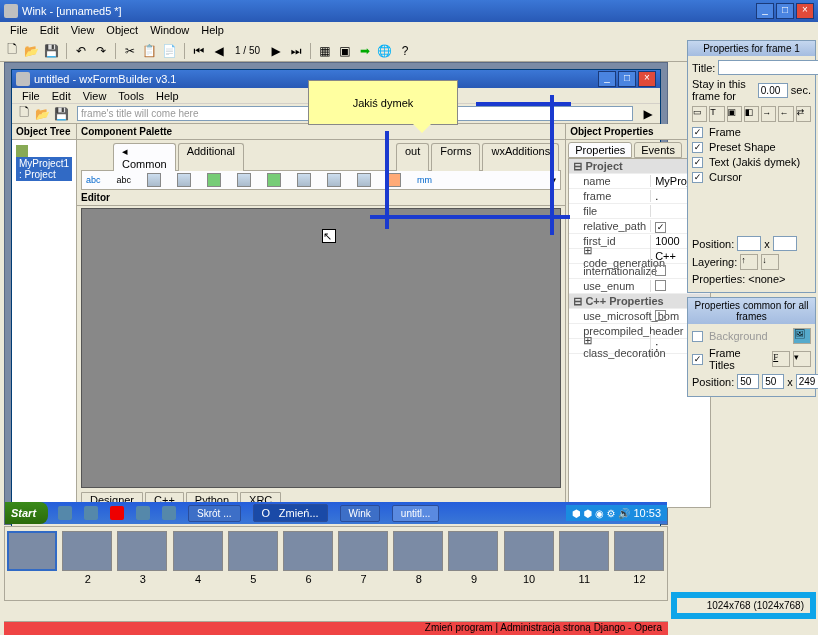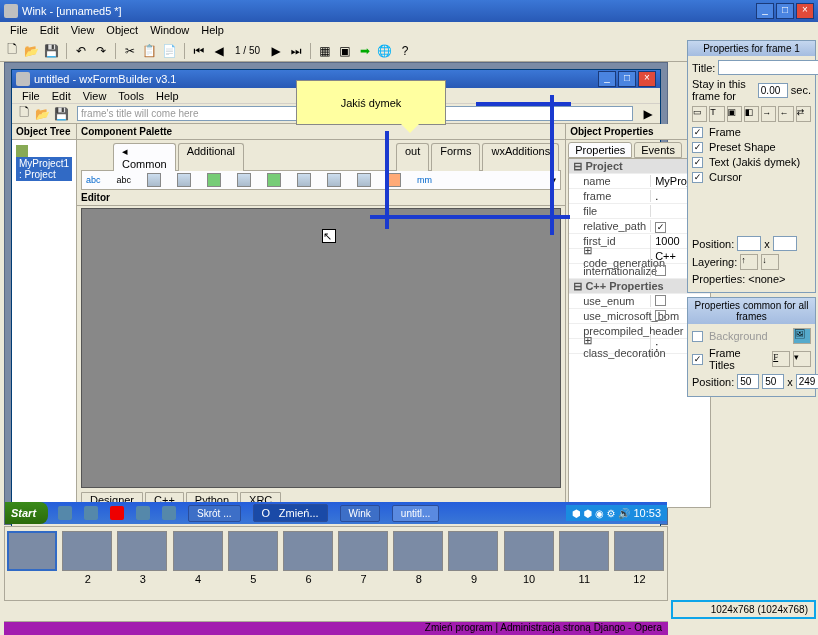--- a/index.html
+++ b/index.html
@@ -50,42 +50,42 @@
 .prop-cat { background: #e0e0e0; color: #555; padding: 1px 4px; font-weight: bold; }
 .prop-key { width: 82px; padding-left: 14px; border-right: 1px solid #ddd; color: #444; }
 .prop-val { flex: 1; padding-left: 4px; }
 .prop-check { width: 11px; height: 11px; border: 1px solid #888; display: inline-block; text-align: center; line-height: 9px; font-size: 9px; }
 .statusbar { background: #ece9d8; border-top: 1px solid #aca899; padding: 2px 8px; text-align: right; font-size: 10px; }
 .xp-taskbar { background: linear-gradient(#245edb,#3b77d6); height: 22px; display: flex; align-items: center; gap: 8px; }
 .start-btn { background: linear-gradient(#3a8a1a,#2a6a0a); color: #fff; padding: 2px 12px 2px 6px; height: 100%; border-radius: 0 8px 8px 0; font-style: italic; font-weight: bold; display:flex; align-items:center;}
 .task-item { background: #3d6fc7; border: 1px solid #2a4d9a; margin: 2px; padding: 2px 8px; color: #fff; font-size: 10px; border-radius: 2px; display:flex; align-items:center; gap:3px;}
 .tray { margin-left: auto; background: #1a8ce0; padding: 2px 6px; color: #fff; font-size: 10px; }
 
-.callout { position: absolute; top: 80px; left: 296px; width: 150px; height: 45px; background: #ffffa0; border: 1px solid #888; z-index: 50; display: flex; align-items: center; justify-content: center; font-size: 16px; }
+.callout { position: absolute; top: 80px; left: 308px; width: 150px; height: 45px; background: #ffffa0; border: 1px solid #888; z-index: 50; display: flex; align-items: center; justify-content: center; font-size: 16px; }
 .callout:after { content:""; position:absolute; bottom:-18px; left:70%; border:9px solid transparent; border-top-color:#ffffa0; }
 .crosshair-h { position: absolute; top: 215px; left: 370px; width: 200px; height: 4px; background: #1a3acf; z-index: 40; }
 .crosshair-v { position: absolute; top: 95px; left: 550px; width: 4px; height: 140px; background: #1a3acf; z-index: 40; }
 .crosshair-h2 { position: absolute; top: 131px; left: 385px; width: 4px; height: 98px; background: #1a3acf; z-index: 40; }
 .crosshair-v2 { position: absolute; top: 102px; left: 476px; width: 95px; height: 4px; background: #1a3acf; z-index: 40; }
 
 .right-panels { position: absolute; top: 40px; right: 2px; width: 129px; }
 .panel { border: 1px solid #7f9db9; margin-bottom: 4px; }
 .panel-title { background: linear-gradient(#c5d7ef,#a4bce0); padding: 2px 4px; font-size: 10px; text-align: center; }
 .panel-body { background: #ece9d8; padding: 4px; font-size: 10px; }
 .field-row { display: flex; align-items: center; margin-bottom: 3px; gap: 3px; }
 .field-row input[type=text] { border: 1px solid #7f9db9; padding: 1px 2px; font-size: 10px; }
 .chk { width: 11px; height: 11px; border: 1px solid #7f9db9; background: #fff; display: inline-flex; align-items: center; justify-content: center; font-size: 9px; margin-right: 3px; }
 .smbtn { width: 18px; height: 16px; border: 1px solid #aca899; background: #ece9d8; font-size: 9px; }
 
 .thumbstrip { position: absolute; bottom: 34px; left: 4px; right: 150px; height: 75px; background: #ece9d8; border: 1px solid #aca899; display: flex; overflow: hidden; }
 .thumb { width: 54px; margin: 4px 2px; text-align: center; }
 .thumb-img { width: 50px; height: 40px; background: #7b8ba5; border: 1px solid #888; margin-bottom: 2px; }
 .thumb-img.sel { border: 2px solid #316ac5; }
-.statusbar-main { position: absolute; bottom: 16px; right: 2px; width: 145px; text-align: right; padding: 2px 6px; font-size: 10px; border: 2px solid #0ea5e9; }
-.opera-status { position: absolute; bottom: 0; left: 4px; right: 150px; height: 14px; background: #a21caf; border-top: 1px solid #aca899; text-align: right; padding: 0 6px; font-size: 10px; }
+.statusbar-main { position: absolute; bottom: 16px; right: 2px; width: 145px; text-align: right; padding: 2px 6px; font-size: 10px; border: 6px solid #0ea5e9; }
+.opera-status { position: absolute; bottom: 0; left: 4px; right: 150px; height: 14px; background: #ef4444; border-top: 1px solid #aca899; text-align: right; padding: 0 6px; font-size: 10px; }
 .qicon { width:14px; height:14px; background:#58a; border-radius:2px; margin:2px;}
 </style>
 </head>
 <body>
 
 <div class="titlebar">
   <span class="titlebar-icon"></span>
   <span>Wink - [unnamed5 *]</span>
   <div class="winbtns">
     <div class="winbtn">_</div>
@@ -223,25 +223,25 @@
               <div class="prop-val">1000</div>
             </div>
             <div class="prop-row">
               <div class="prop-key">⊞ code_generation</div>
               <div class="prop-val">C++</div>
             </div>
             <div class="prop-row">
               <div class="prop-key">internationalize</div>
               <div class="prop-val"><span class="prop-check"></span></div>
             </div>
-            <div class="prop-row prop-cat">⊟ C++ Properties</div>
             <div class="prop-row">
               <div class="prop-key">use_enum</div>
               <div class="prop-val"><span class="prop-check"></span></div>
             </div>
+            <div class="prop-row prop-cat">⊟ C++ Properties</div>
             <div class="prop-row">
               <div class="prop-key">use_microsoft_bom</div>
               <div class="prop-val"><span class="prop-check"></span></div>
             </div>
             <div class="prop-row">
               <div class="prop-key">precompiled_header</div>
               <div class="prop-val"></div>
             </div>
             <div class="prop-row">
               <div class="prop-key">⊞ class_decoration</div>

